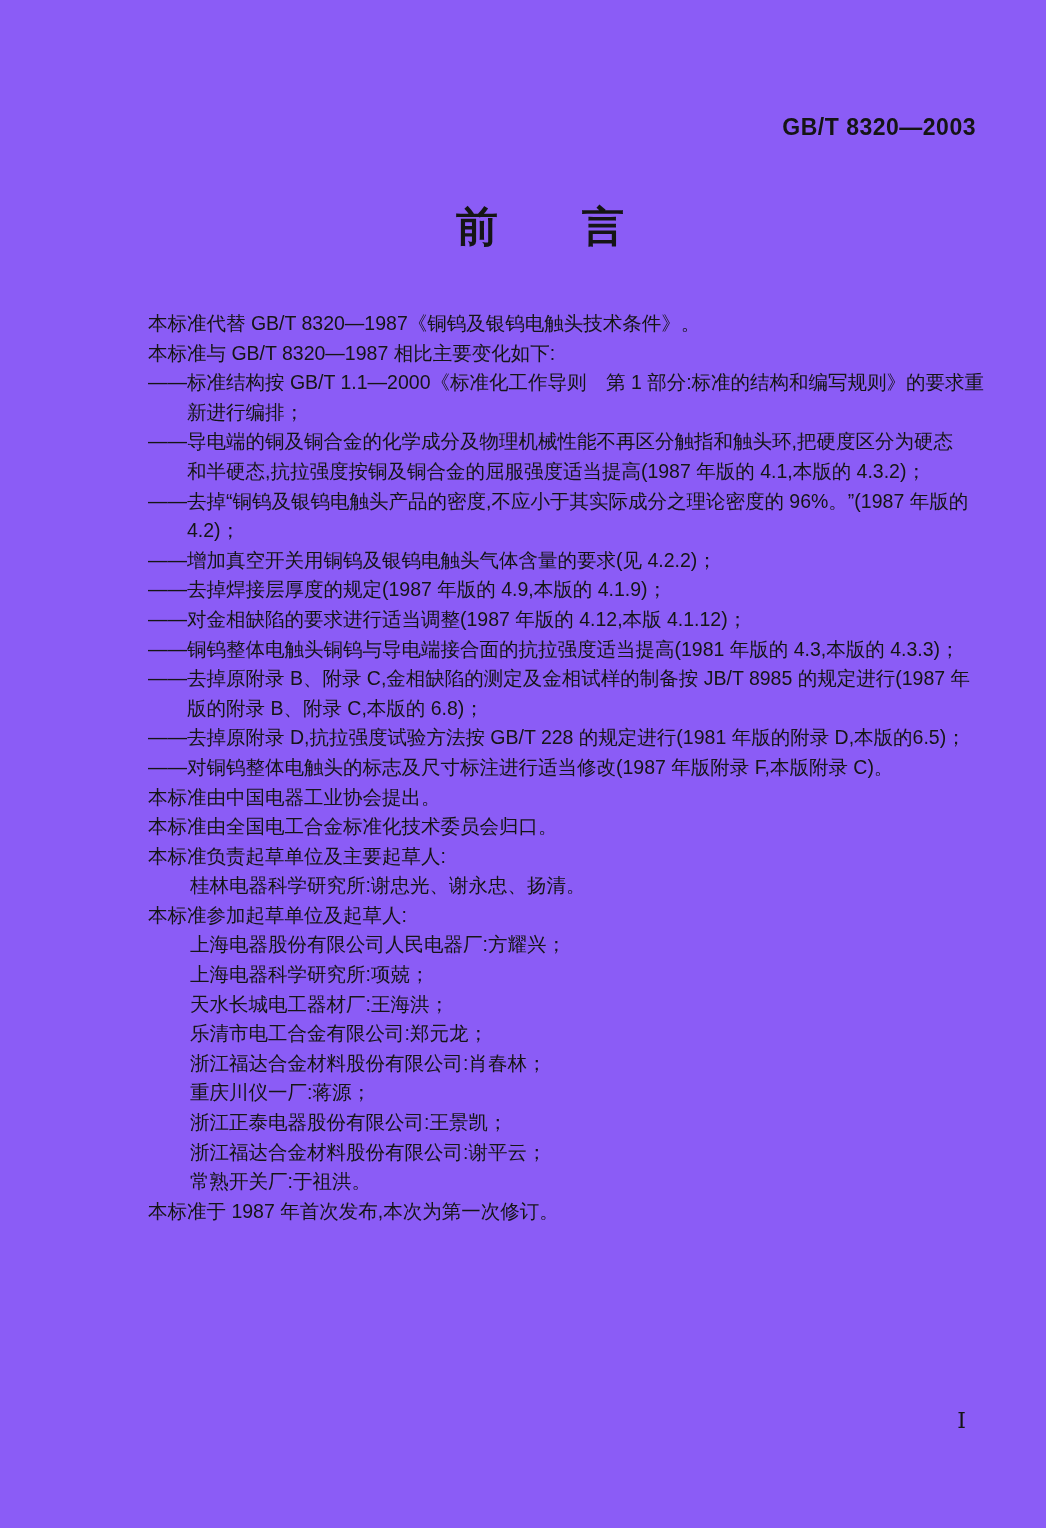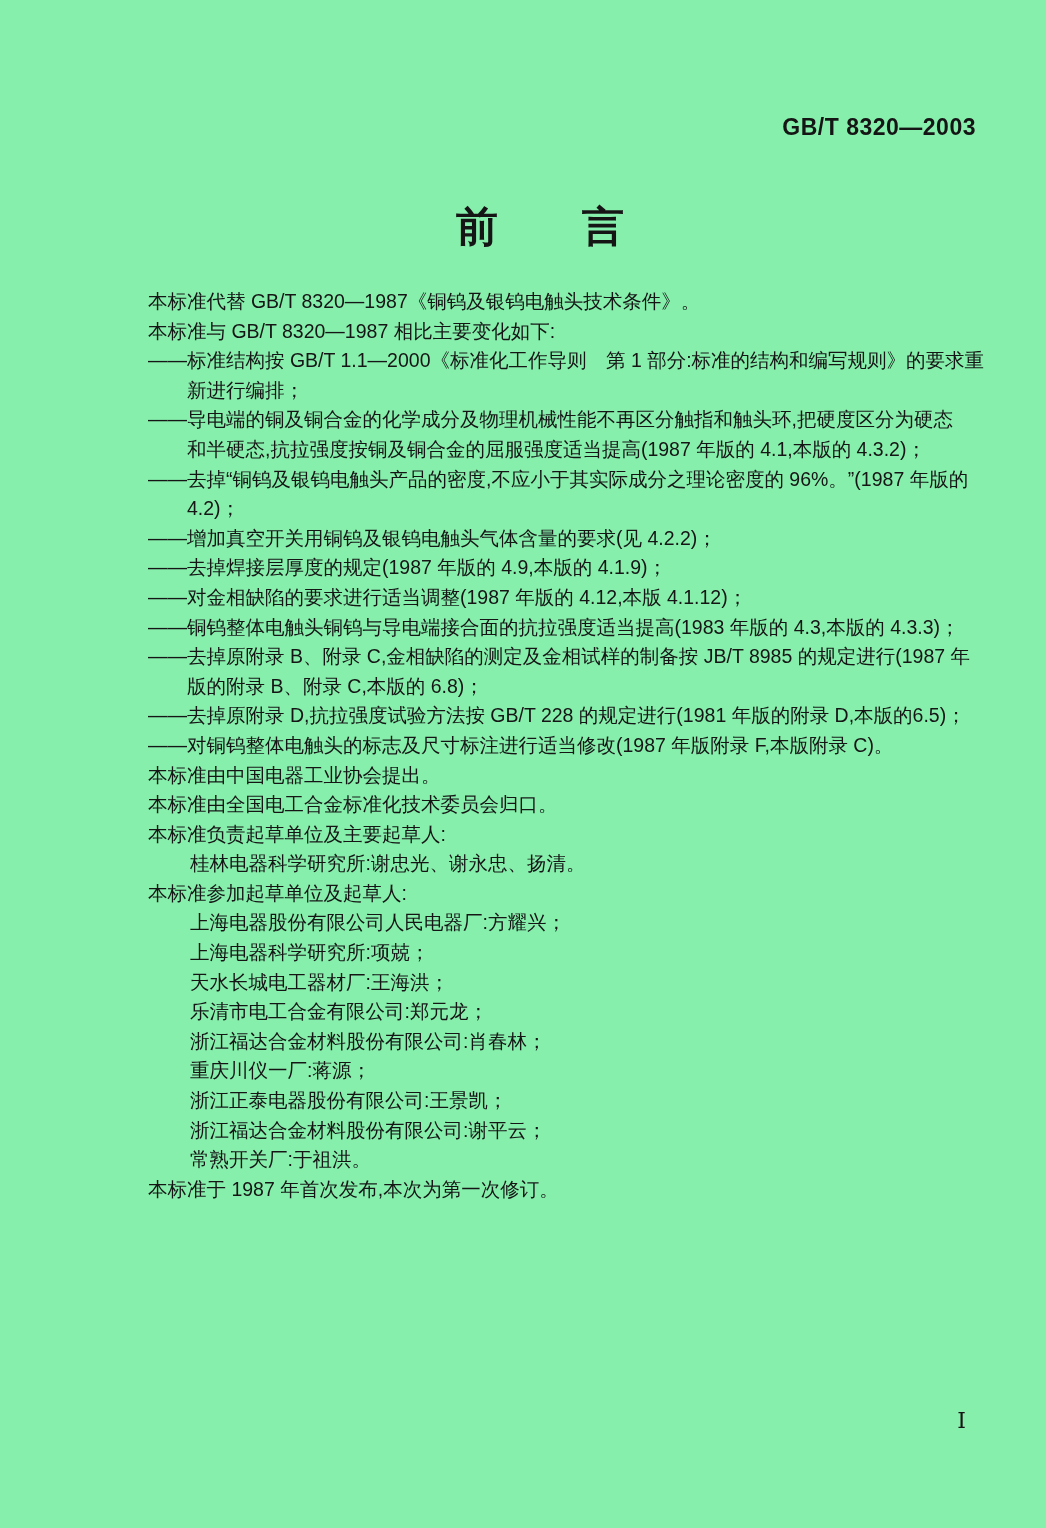--- a/index.html
+++ b/index.html
@@ -1,20 +1,20 @@
 <!DOCTYPE html>
 <html><head>
 <meta charset="utf-8">
 <style>
   html,body{margin:0;padding:0;background:#888;}
   .page{
     position:relative;
     width:1046px;height:1528px;
     margin:0 auto;
-    background:#86efac;
+    background:#8b5cf6;
     color:#151515;
     font-family:"Liberation Sans","DejaVu Sans",sans-serif;
     overflow:hidden;
   }
   .doc-number{
     position:absolute;
     top:114px;right:70px;
     font-size:23px;
     font-weight:bold;
     letter-spacing:0.5px;
@@ -24,21 +24,21 @@
     position:absolute;
     top:199px;left:17px;
     width:100%;
     text-align:center;
     font-size:42px;
     font-weight:bold;
     white-space:pre;
   }
   .body-text{
     position:absolute;
-    top:287px;left:148px;
+    top:309px;left:148px;
     width:840px;
     font-size:19.5px;
     line-height:29.6px;
   }
   .line{white-space:nowrap;}
   .line.cont{padding-left:39px;}
   .line.unit{padding-left:42px;}
   .page-number{
     position:absolute;
     top:1408px;right:80px;
@@ -60,21 +60,21 @@
     <div class="line para">本标准与 GB/T 8320—1987 相比主要变化如下:</div>
     <div class="line hang">——标准结构按 GB/T 1.1—2000《标准化工作导则　第 1 部分:标准的结构和编写规则》的要求重</div>
     <div class="line cont">新进行编排；</div>
     <div class="line hang">——导电端的铜及铜合金的化学成分及物理机械性能不再区分触指和触头环,把硬度区分为硬态</div>
     <div class="line cont">和半硬态,抗拉强度按铜及铜合金的屈服强度适当提高(1987 年版的 4.1,本版的 4.3.2)；</div>
     <div class="line hang">——去掉“铜钨及银钨电触头产品的密度,不应小于其实际成分之理论密度的 96%。”(1987 年版的</div>
     <div class="line cont">4.2)；</div>
     <div class="line hang">——增加真空开关用铜钨及银钨电触头气体含量的要求(见 4.2.2)；</div>
     <div class="line hang">——去掉焊接层厚度的规定(1987 年版的 4.9,本版的 4.1.9)；</div>
     <div class="line hang">——对金相缺陷的要求进行适当调整(1987 年版的 4.12,本版 4.1.12)；</div>
-    <div class="line hang">——铜钨整体电触头铜钨与导电端接合面的抗拉强度适当提高(1983 年版的 4.3,本版的 4.3.3)；</div>
+    <div class="line hang">——铜钨整体电触头铜钨与导电端接合面的抗拉强度适当提高(1981 年版的 4.3,本版的 4.3.3)；</div>
     <div class="line hang">——去掉原附录 B、附录 C,金相缺陷的测定及金相试样的制备按 JB/T 8985 的规定进行(1987 年</div>
     <div class="line cont">版的附录 B、附录 C,本版的 6.8)；</div>
     <div class="line hang">——去掉原附录 D,抗拉强度试验方法按 GB/T 228 的规定进行(1981 年版的附录 D,本版的6.5)；</div>
     <div class="line hang">——对铜钨整体电触头的标志及尺寸标注进行适当修改(1987 年版附录 F,本版附录 C)。</div>
     <div class="line para">本标准由中国电器工业协会提出。</div>
     <div class="line para">本标准由全国电工合金标准化技术委员会归口。</div>
     <div class="line para">本标准负责起草单位及主要起草人:</div>
     <div class="line unit">桂林电器科学研究所:谢忠光、谢永忠、扬清。</div>
     <div class="line para">本标准参加起草单位及起草人:</div>
     <div class="line unit">上海电器股份有限公司人民电器厂:方耀兴；</div>

